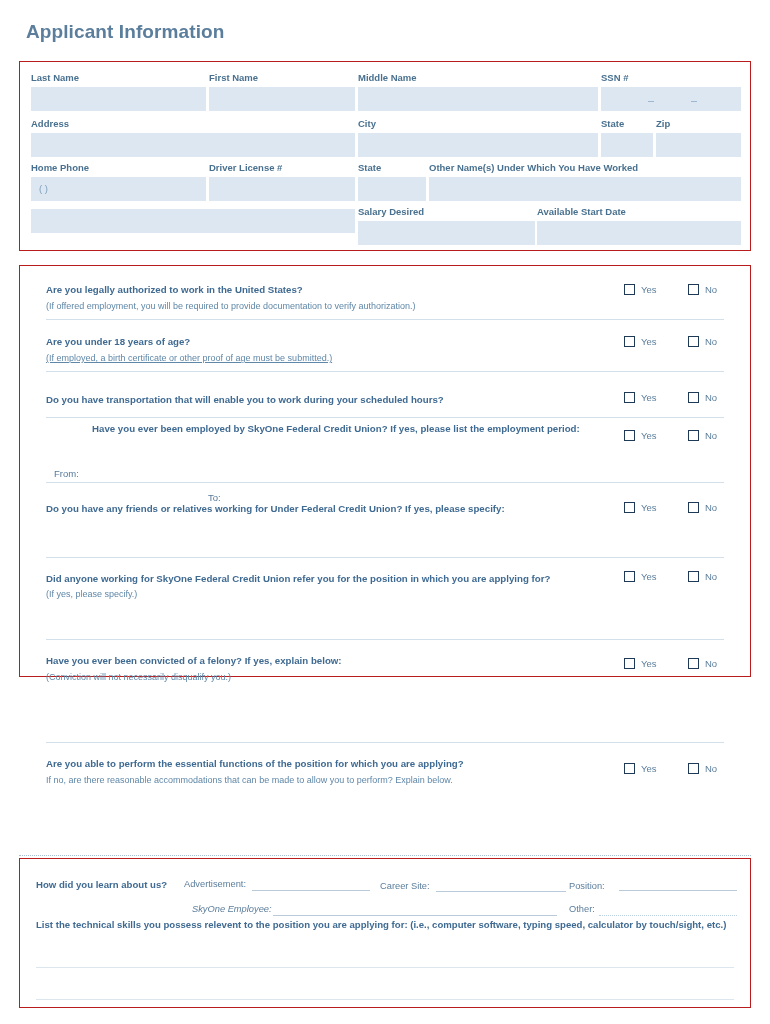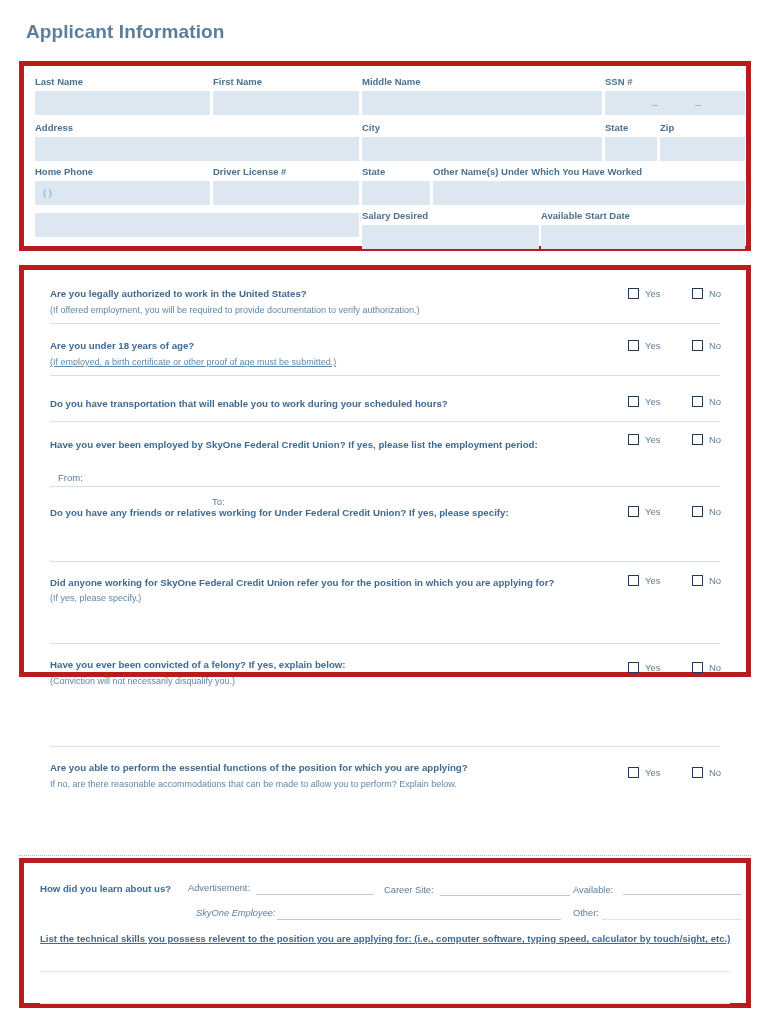--- a/index.html
+++ b/index.html
@@ -24,21 +24,21 @@
     left: 26px; top: 21px;
     font-size: 19px;
     font-weight: bold;
     color: #5b7e9c;
     letter-spacing: .1px;
   }
 
   
   .panel {
     position: absolute;
-    border: 5px solid #b91c1c;
+    border: 1px solid #b91c1c;
     background: #ffffff;
   }
 
   
   #applicant-panel { left: 19px; top: 61px; width: 732px; height: 190px; }
 
   .field-row { position: absolute; left: 0; width: 100%; }
 
   .fld { position: absolute; }
   .fld .lab {
@@ -294,21 +294,21 @@
         </div>
         <div class="cb-wrap" style="left:668px;top:126px;">
           <span class="cb"></span>
           <span class="cb-lab">No</span>
         </div>
       </div>
       <div class="q-sep" style="top:151px;"></div>
     </div>
 
     <div class="q-block">
-      <div class="q-text" style="top:168px;">Have you ever been employed by SkyOne Federal Credit Union? If yes, please list the employment period:</div>
+      <div class="q-text" style="top:156px;margin-left:46px;">Have you ever been employed by SkyOne Federal Credit Union? If yes, please list the employment period:</div>
       <div class="cb-group">
         <div class="cb-wrap" style="left:604px;top:164px;">
           <span class="cb"></span>
           <span class="cb-lab">Yes</span>
         </div>
         <div class="cb-wrap" style="left:668px;top:164px;">
           <span class="cb"></span>
           <span class="cb-lab">No</span>
         </div>
       </div>
@@ -385,29 +385,29 @@
   <div class="panel" id="bottom-panel">
 
     <div class="b-lab" style="left:16px;top:20px;">How did you learn about us?</div>
 
     <div class="b-sublab" style="left:164px;top:20px;">Advertisement:</div>
     <div class="b-rule" style="left:232px;top:31px;width:118px;"></div>
 
     <div class="b-sublab" style="left:360px;top:22px;">Career Site:</div>
     <div class="b-rule" style="left:416px;top:32px;width:130px;"></div>
 
-    <div class="b-sublab" style="left:549px;top:22px;">Available:</div>
+    <div class="b-sublab" style="left:549px;top:22px;">Position:</div>
     <div class="b-rule" style="left:599px;top:31px;width:118px;"></div>
 
     <div class="b-sublab" style="left:172px;top:45px;font-style:italic;">SkyOne Employee:</div>
     <div class="b-rule" style="left:253px;top:56px;width:284px;"></div>
 
     <div class="b-sublab" style="left:549px;top:45px;">Other:</div>
     <div class="b-rule dotted" style="left:579px;top:56px;width:138px;"></div>
 
-    <div class="skills-text" style="top:70px;text-decoration:underline;">List the technical skills you possess relevent to the position you are applying for: (i.e., computer software, typing speed, calculator by touch/sight, etc.)</div>
+    <div class="skills-text" style="top:60px;">List the technical skills you possess relevent to the position you are applying for: (i.e., computer software, typing speed, calculator by touch/sight, etc.)</div>
 
     <div class="b-wide-rule" style="top:108px;"></div>
     <div class="b-wide-rule" style="top:140px;"></div>
 
   </div>
 
 </div>
 
 </body></html>

